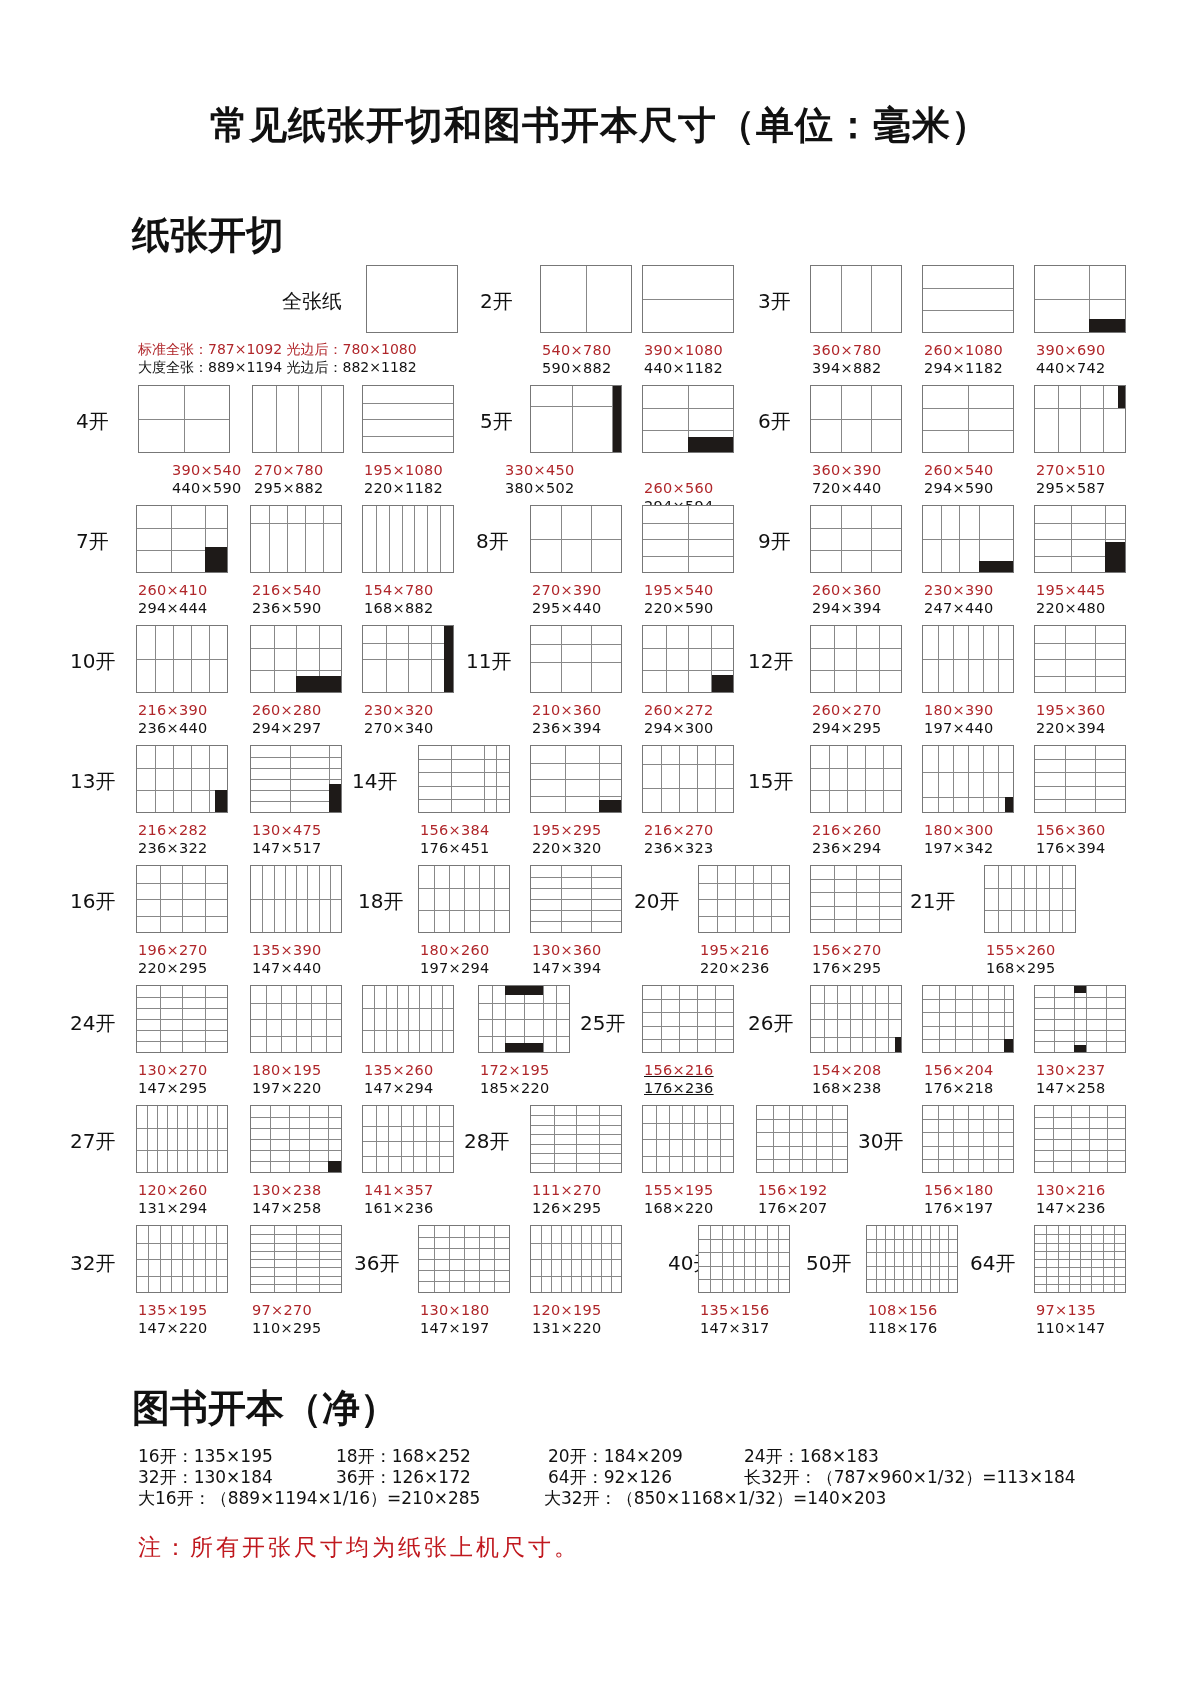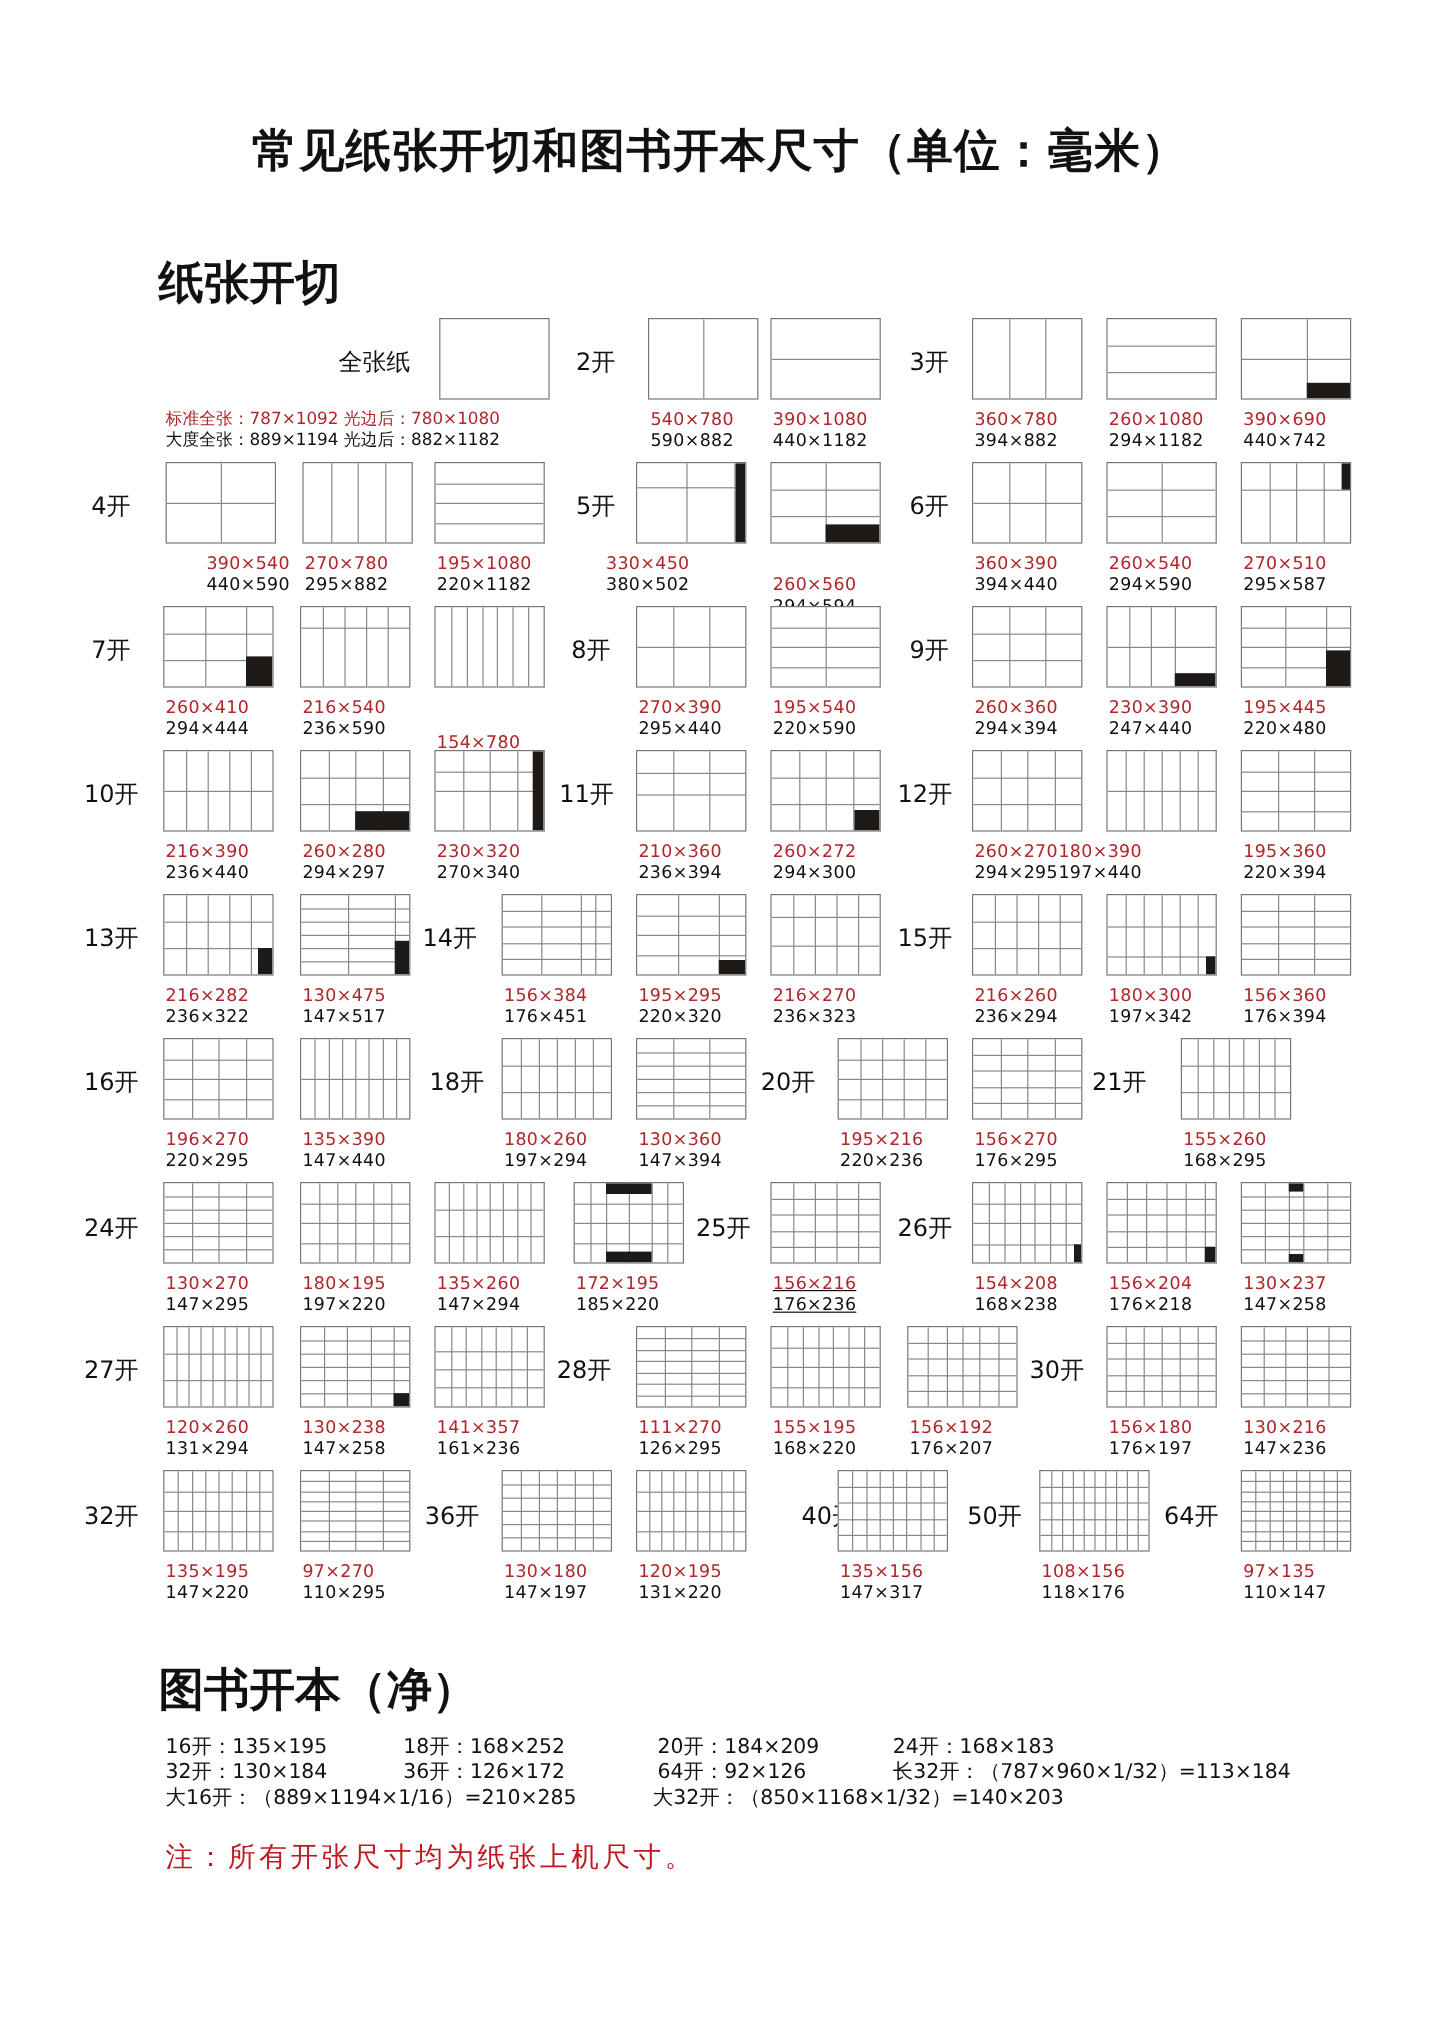--- a/index.html
+++ b/index.html
@@ -153,21 +153,21 @@
       <span class="r">260×560</span>
       <span class="k">294×594</span>
     </div>
     <div class="diag" style="left: 810px; top: 385px;">
       <div class="vl" style="left: 33.3%;"></div>
       <div class="vl" style="left: 66.7%;"></div>
       <div class="hl" style="top: 50%;"></div>
     </div>
     <div class="cap" style="left: 812px; top: 461px;">
       <span class="r">360×390</span>
-      <span class="k">394×440</span>
+      <span class="k">720×440</span>
     </div>
     <div class="diag" style="left: 922px; top: 385px;">
       <div class="vl" style="left: 50%;"></div>
       <div class="hl" style="top: 33.3%;"></div>
       <div class="hl" style="top: 66.7%;"></div>
     </div>
     <div class="cap" style="left: 924px; top: 461px;">
       <span class="r">260×540</span>
       <span class="k">294×590</span>
     </div>
@@ -205,21 +205,21 @@
       <span class="k">236×590</span>
     </div>
     <div class="diag" style="left: 362px; top: 505px;">
       <div class="vl" style="left: 14.3%;"></div>
       <div class="vl" style="left: 28.6%;"></div>
       <div class="vl" style="left: 42.9%;"></div>
       <div class="vl" style="left: 57.1%;"></div>
       <div class="vl" style="left: 71.4%;"></div>
       <div class="vl" style="left: 85.7%;"></div>
     </div>
-    <div class="cap" style="left: 364px; top: 610px;">
+    <div class="cap" style="left: 364px; top: 581px;">
       <span class="r">154×780</span>
       <span class="k">168×882</span>
     </div>
     <div class="diag" style="left: 530px; top: 505px;">
       <div class="vl" style="left: 33.3%;"></div>
       <div class="vl" style="left: 66.7%;"></div>
       <div class="hl" style="top: 50%;"></div>
     </div>
     <div class="cap" style="left: 532px; top: 581px;">
       <span class="r">270×390</span>
@@ -338,21 +338,21 @@
       <span class="k">294×295</span>
     </div>
     <div class="diag" style="left: 922px; top: 625px;">
       <div class="vl" style="left: 16.7%;"></div>
       <div class="vl" style="left: 33.3%;"></div>
       <div class="vl" style="left: 50%;"></div>
       <div class="vl" style="left: 66.7%;"></div>
       <div class="vl" style="left: 83.3%;"></div>
       <div class="hl" style="top: 50%;"></div>
     </div>
-    <div class="cap" style="left: 882px; top: 701px;">
+    <div class="cap" style="left: 924px; top: 701px;">
       <span class="r">180×390</span>
       <span class="k">197×440</span>
     </div>
     <div class="diag" style="left: 1034px; top: 625px;">
       <div class="vl" style="left: 33.3%;"></div>
       <div class="vl" style="left: 66.7%;"></div>
       <div class="hl" style="top: 25%;"></div>
       <div class="hl" style="top: 50%;"></div>
       <div class="hl" style="top: 75%;"></div>
     </div>

